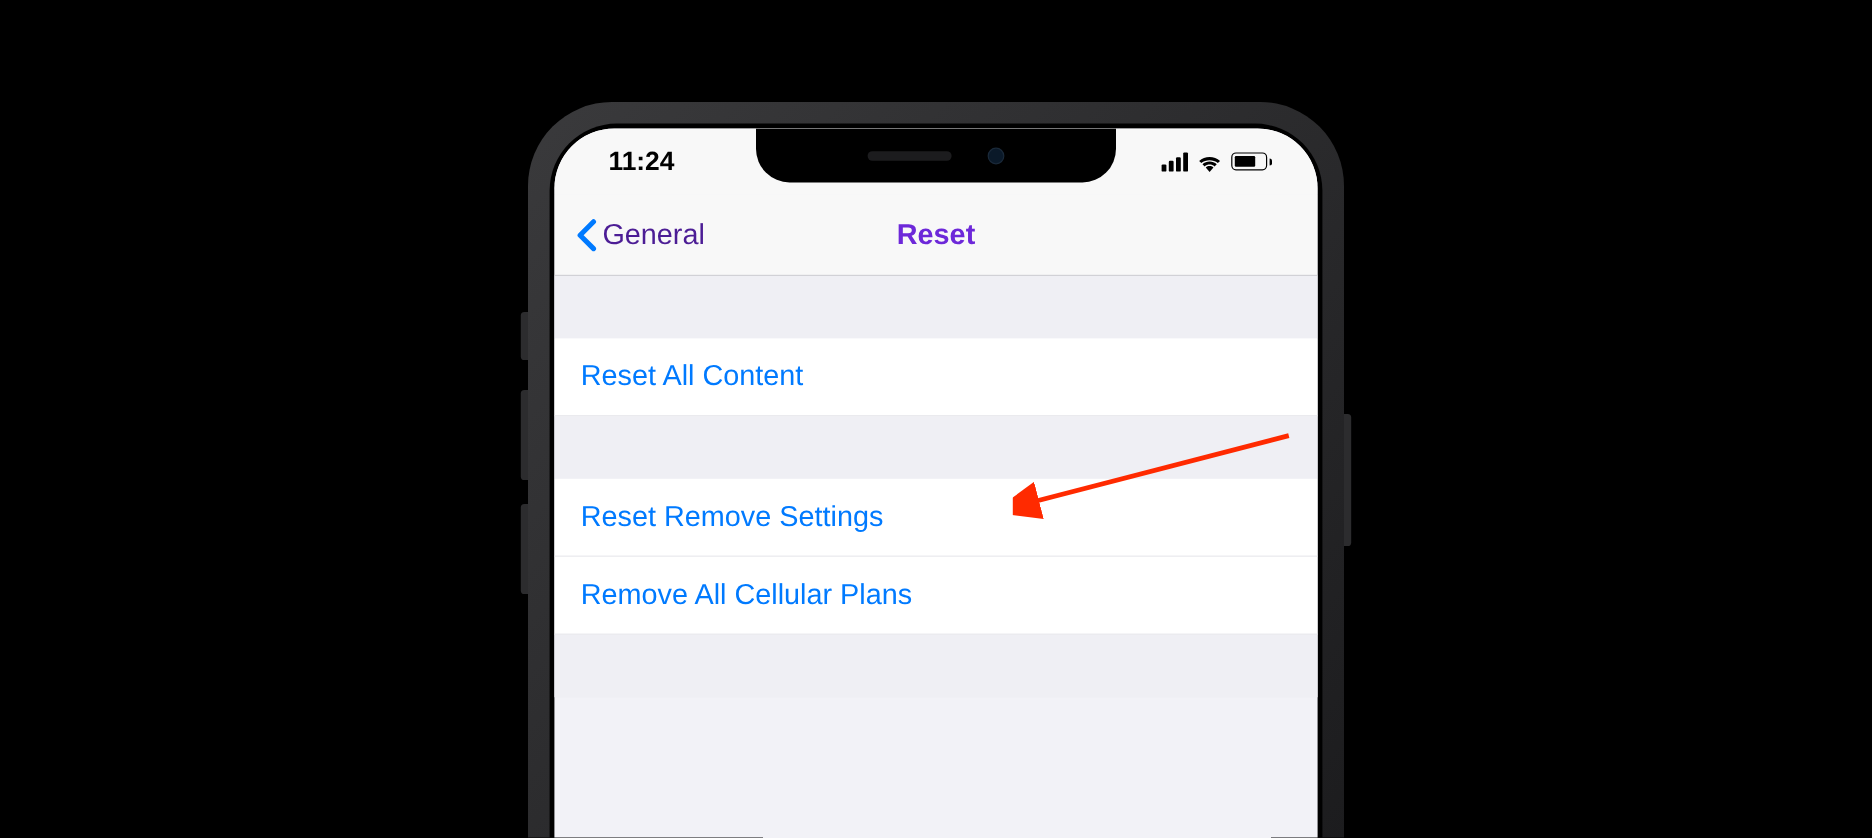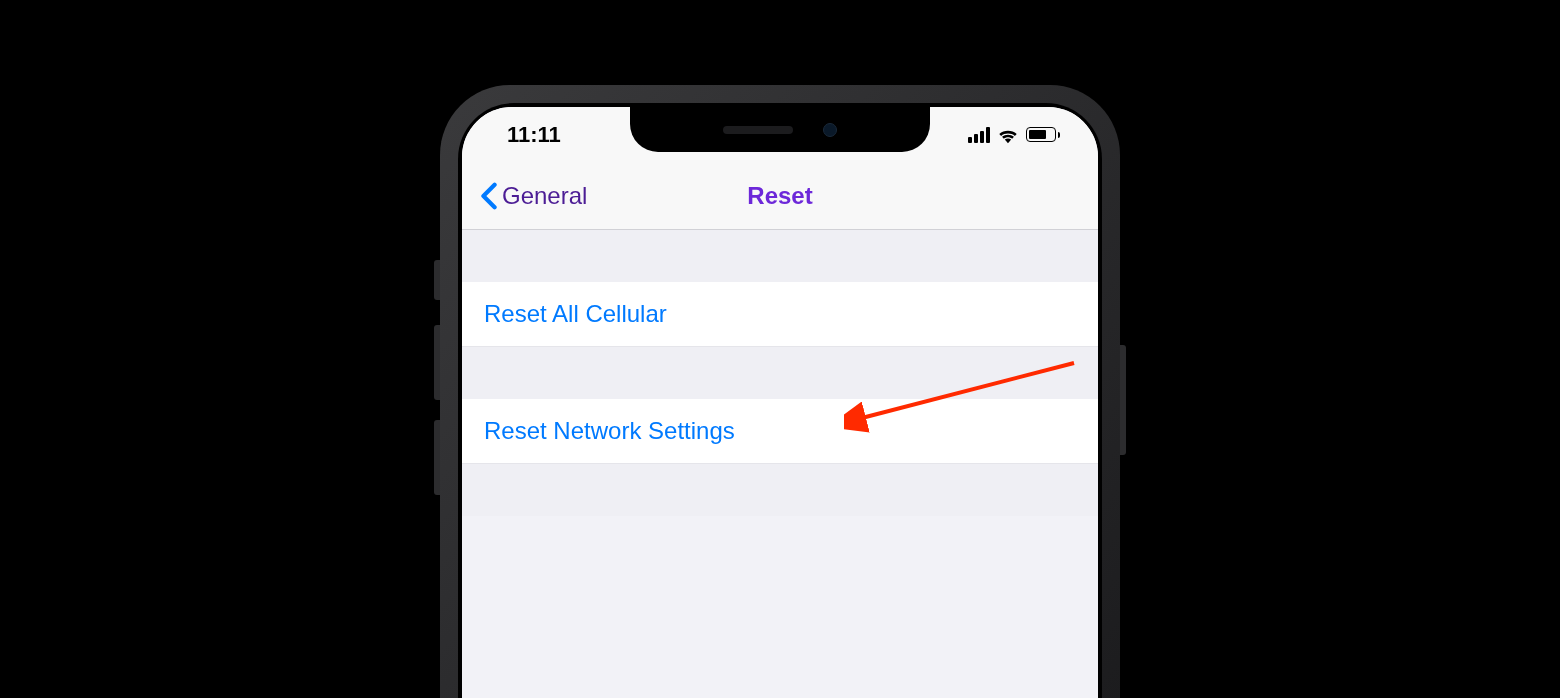--- a/index.html
+++ b/index.html
@@ -229,21 +229,21 @@
   <div class="side-button-right"></div>
   <div class="phone-outer">
     <div class="phone-inner-border">
       <div class="phone-screen">
         <div class="notch">
           <div class="speaker"></div>
           <div class="camera"></div>
         </div>
 
         <div class="status-bar">
-          <div class="status-time">11:11</div>
+          <div class="status-time">11:24</div>
           <div class="status-icons">
             <div class="signal-bars">
               <span></span>
                 <span></span>
                 <span></span>
                 <span></span>
             </div>
             <div class="wifi-icon">
               <svg viewBox="0 0 24 18" fill="#000">
                 <path d="M12 18 L8.5 14 C10.5 12.3 13.5 12.3 15.5 14 Z"></path>
@@ -267,23 +267,24 @@
                 <polyline points="10,2 2,10 10,18"></polyline>
               </svg>
             </span>
             <span>General</span>
           </div>
           <div class="nav-title">Reset</div>
         </div>
 
         <div class="content">
           <div class="section-gap"></div>
-          <div class="list-item">Reset All Cellular</div>
+          <div class="list-item">Reset All Content</div>
           <div class="section-gap"></div>
-          <div class="list-item">Reset Network Settings</div>
+          <div class="list-item">Reset Remove Settings</div>
+          <div class="list-item">Remove All Cellular Plans</div>
           <div class="section-gap"></div>
         </div>
 
       </div>
     </div>
   </div>
 </div>
 
 <svg class="annotation-arrow" style="left:844px; top:355px;" width="240" height="80">
   <defs>

